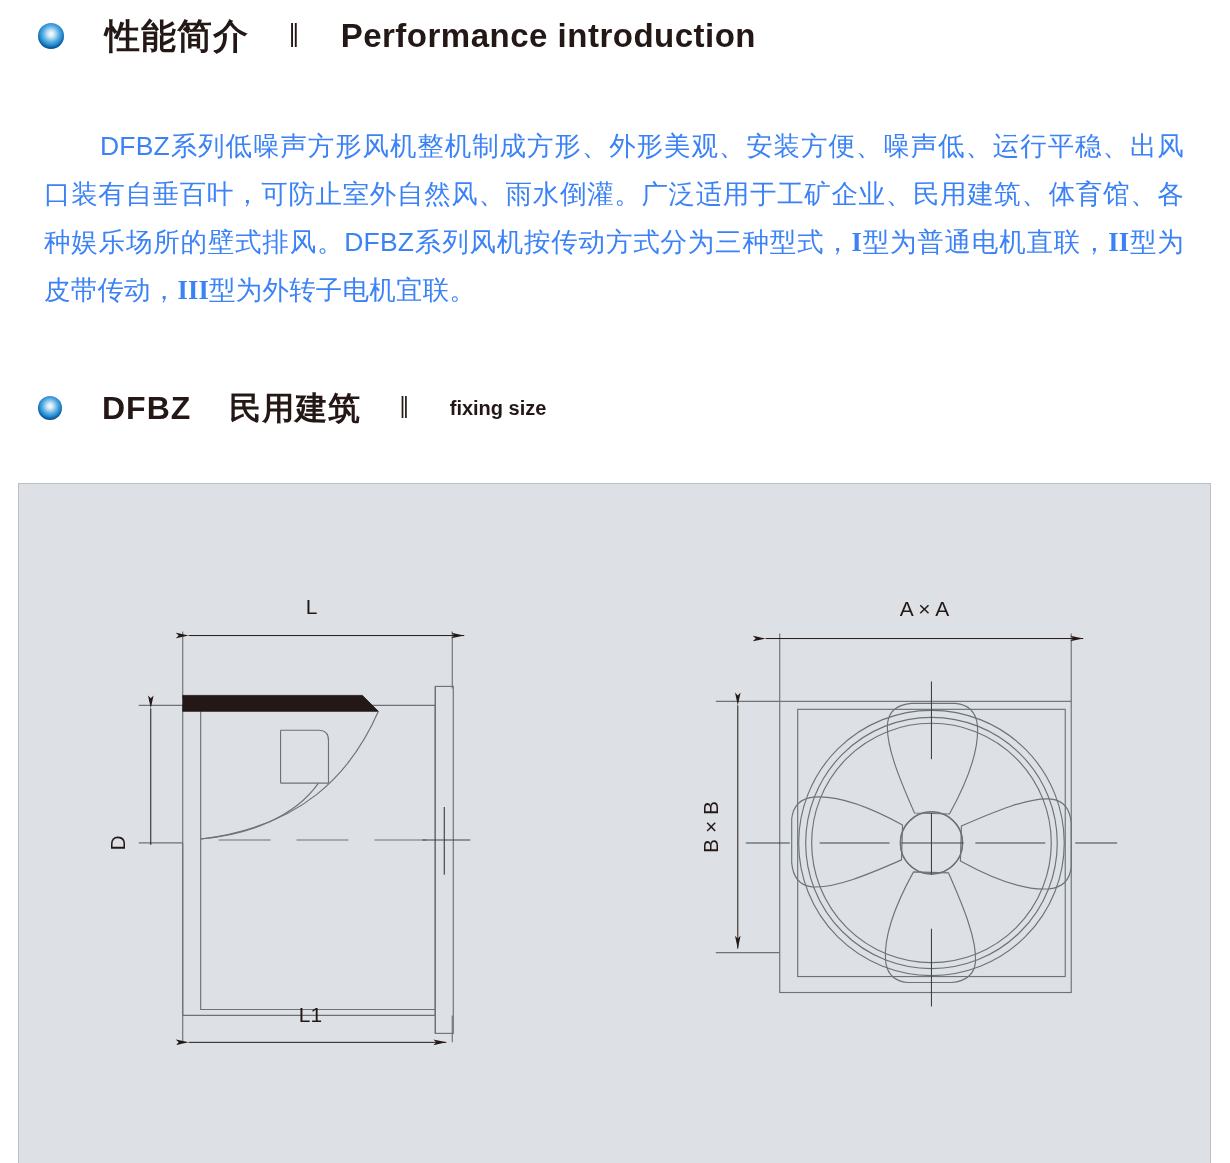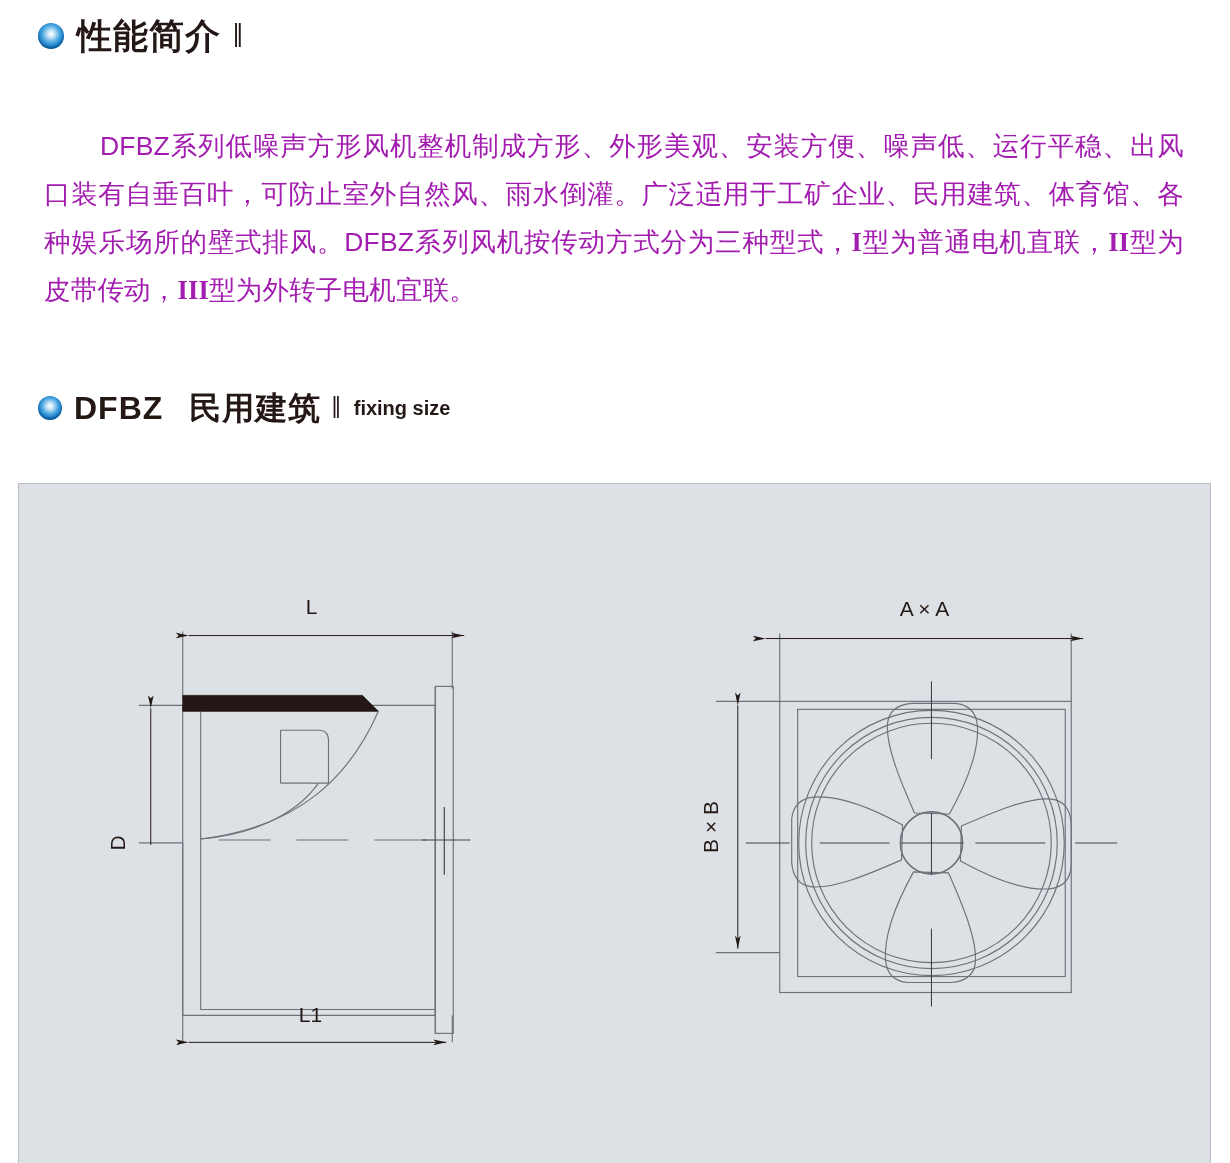--- a/index.html
+++ b/index.html
@@ -15,20 +15,21 @@
     overflow: hidden;
     color: #231815;
   }
 
   
   .section-heading {
     position: absolute;
     display: flex;
     align-items: center;
     white-space: nowrap;
+    gap: 28px;
   }
   #heading-performance { left: 38px; top: 18px; }
   #heading-fixing      { left: 38px; top: 392px; }
 
   .bullet-dot {
     width: 26px;
     height: 26px;
     border-radius: 50%;
     flex: 0 0 auto;
     margin-right: 13px;
@@ -63,34 +64,34 @@
   .heading-en {
     font-size: 33px;
     font-weight: bold;
     line-height: 1;
     letter-spacing: .5px;
     color: #231815;
   }
   #heading-fixing .heading-cn { font-size: 32px; }
   #heading-fixing .heading-en { font-size: 20px; letter-spacing: 0px; }
   #heading-fixing .heading-sep { font-size: 30px; margin: 0 11px 0 9px; }
-  .heading-cn-lead { margin-right: 26px; }
+  .heading-cn-lead { margin-right: 10px; }
 
   
   #intro-paragraph {
     position: absolute;
     left: 44px;
     top: 95px;
     width: 1140px;
     font-size: 26.5px;
     line-height: 48px;
     text-indent: 56px;
     text-align: justify;
     text-justify: inter-character;
-    color: #a21caf;
+    color: #3b82f6;
     letter-spacing: .2px;
   }
   #intro-paragraph .rm { font-family: "Liberation Serif", "DejaVu Serif", serif; font-weight: bold; }
 
   
   #drawing-panel {
     position: absolute;
     left: 18px;
     top: 483px;
     width: 1193px;
@@ -108,20 +109,21 @@
     fill: #231815;
   }
 </style>
 </head>
 <body>
 
 <div class="section-heading" id="heading-performance">
   <span class="bullet-dot"></span>
   <span class="heading-cn">性能简介</span>
   <span class="heading-sep">‖</span>
+  <span class="heading-en">Performance  introduction</span>
 </div>
 
 <p id="intro-paragraph"><span>DFBZ系列低噪声方形风机整机制成方形、外形美观、安装方便、噪声低、运行平稳、出风口装有自垂百叶，可防止室外自然风、雨水倒灌。广泛适用于工矿企业、民用建筑、体育馆、各种娱乐场所的壁式排风。DFBZ系列风机按传动方式分为三种型式，</span><span class="rm">I</span><span>型为普通电机直联，</span><span class="rm">II</span><span>型为皮带传动，</span><span class="rm">III</span><span>型为外转子电机宜联。</span></p>
 
 <div class="section-heading" id="heading-fixing">
   <span class="bullet-dot"></span>
   <span class="heading-cn heading-cn-lead">DFBZ</span>
   <span class="heading-cn">民用建筑</span>
   <span class="heading-sep">‖</span>
   <span class="heading-en">fixing size</span>

